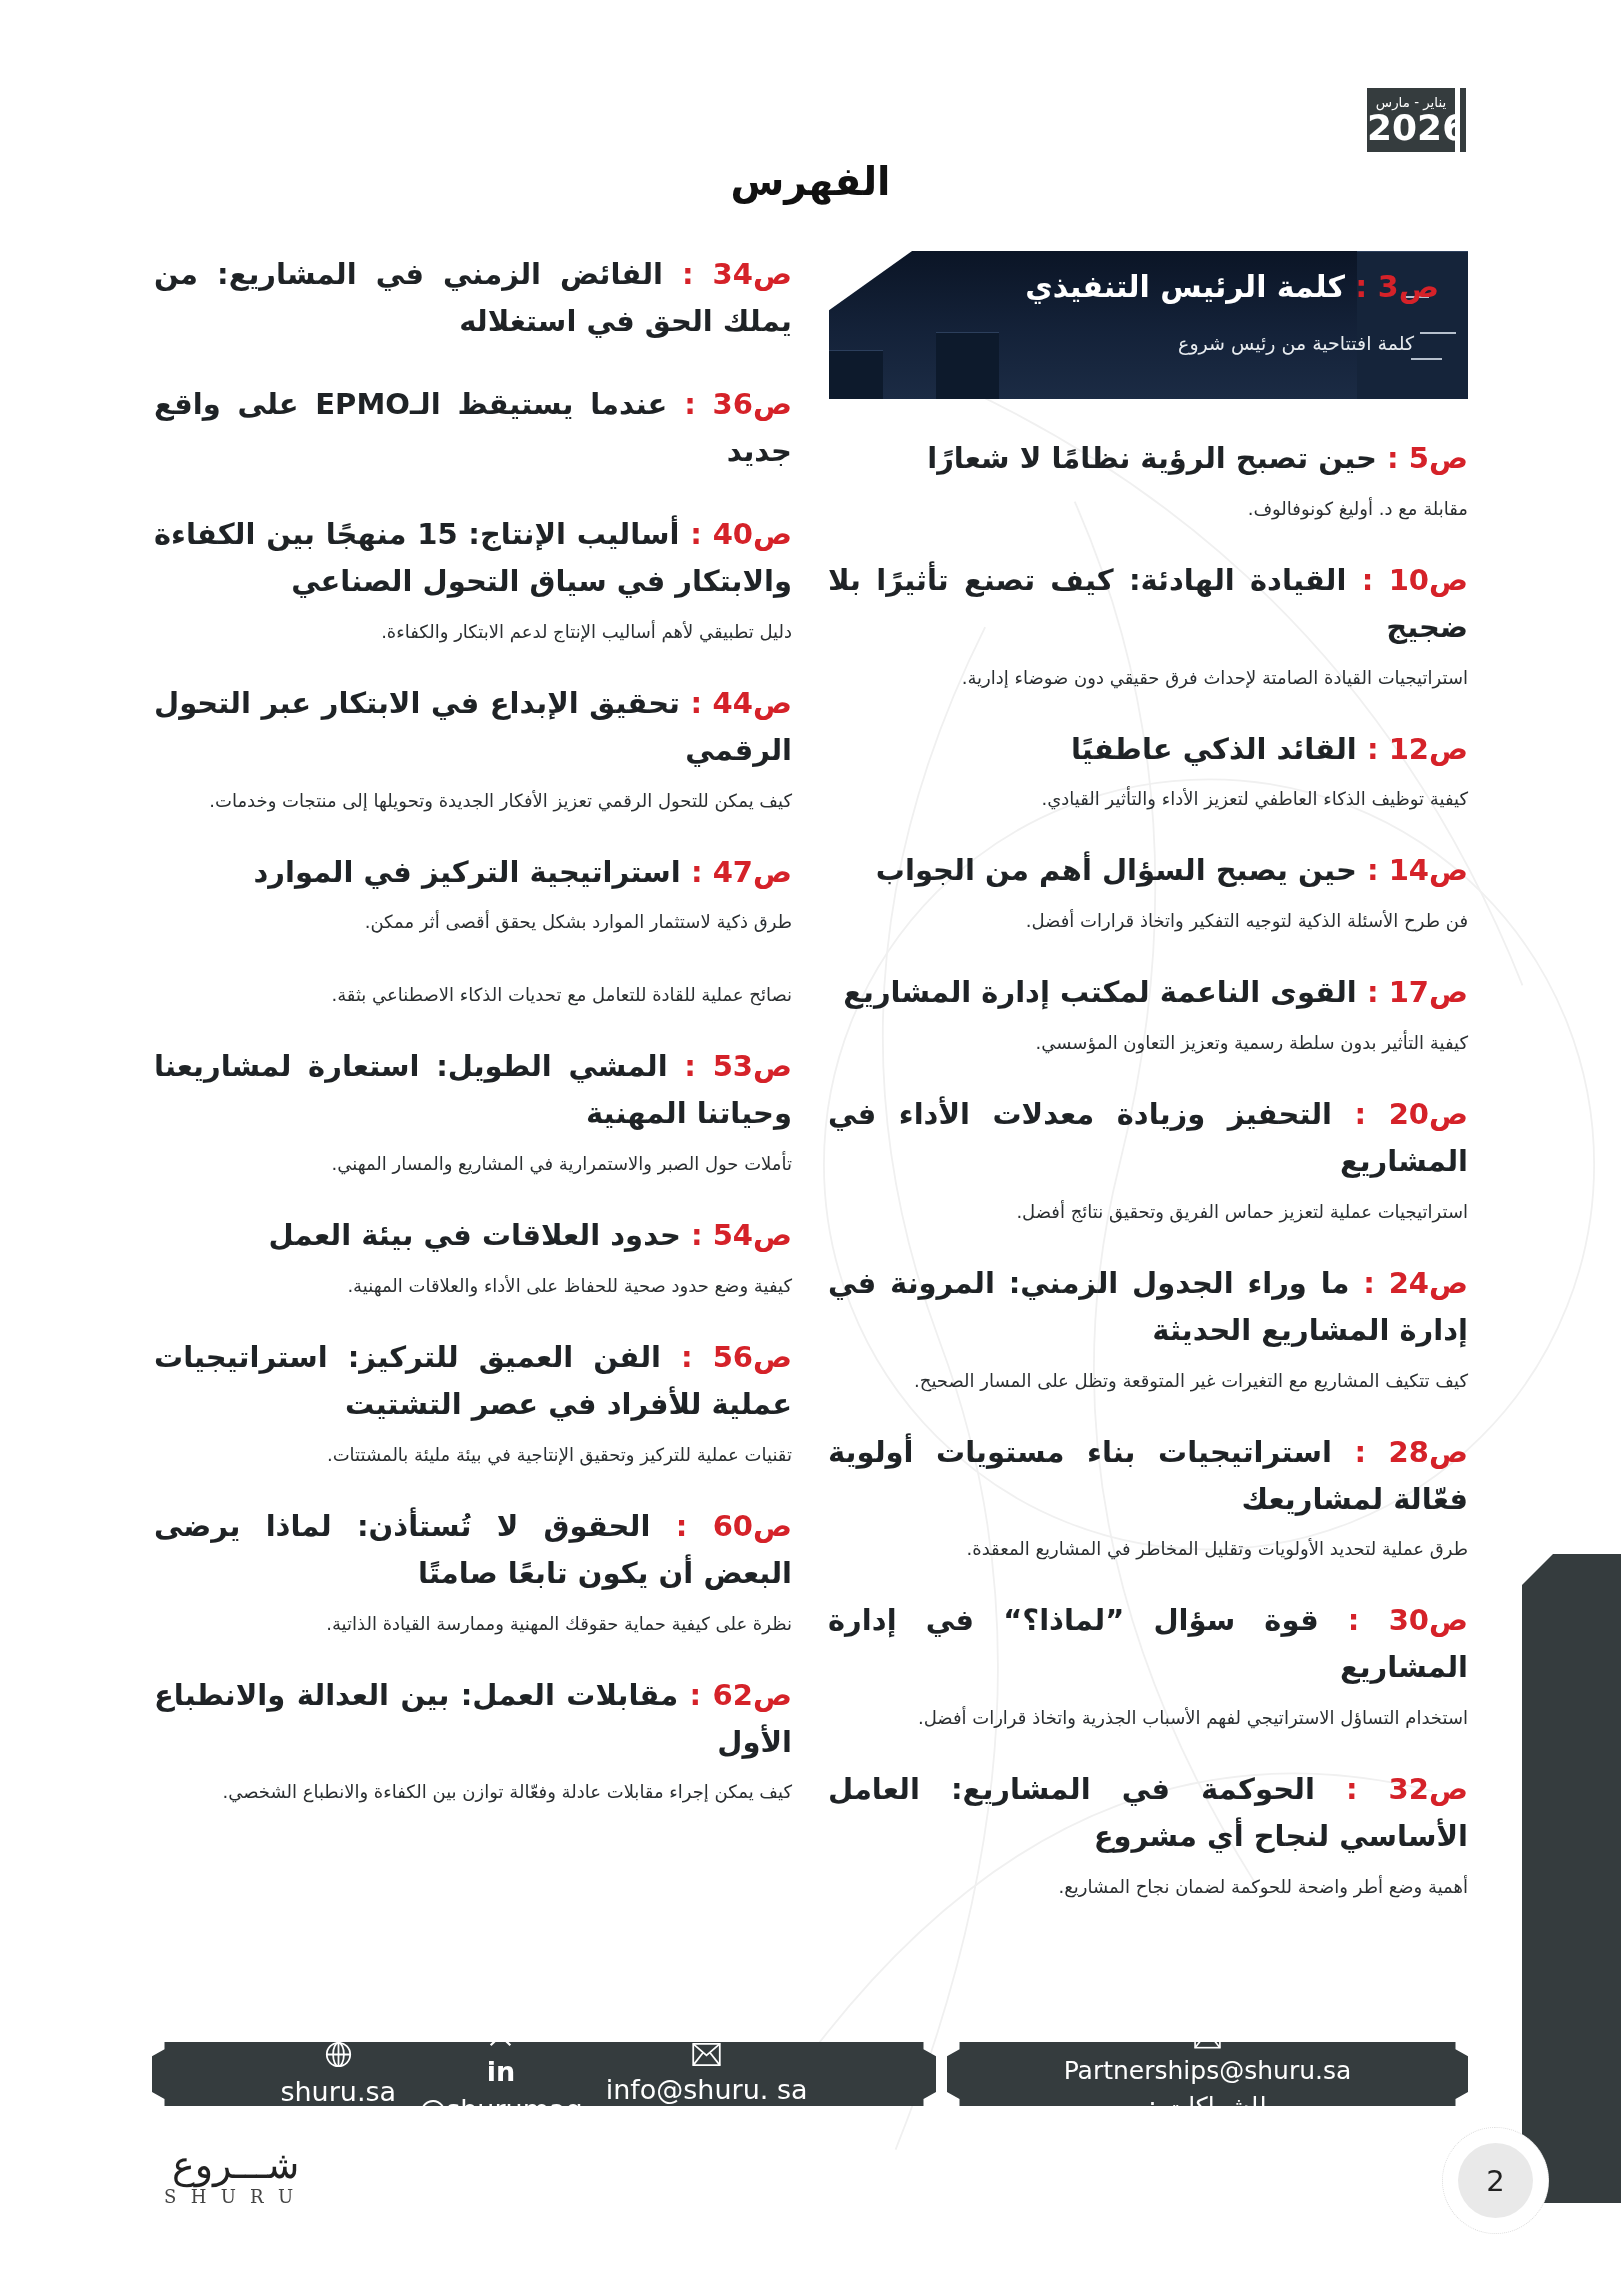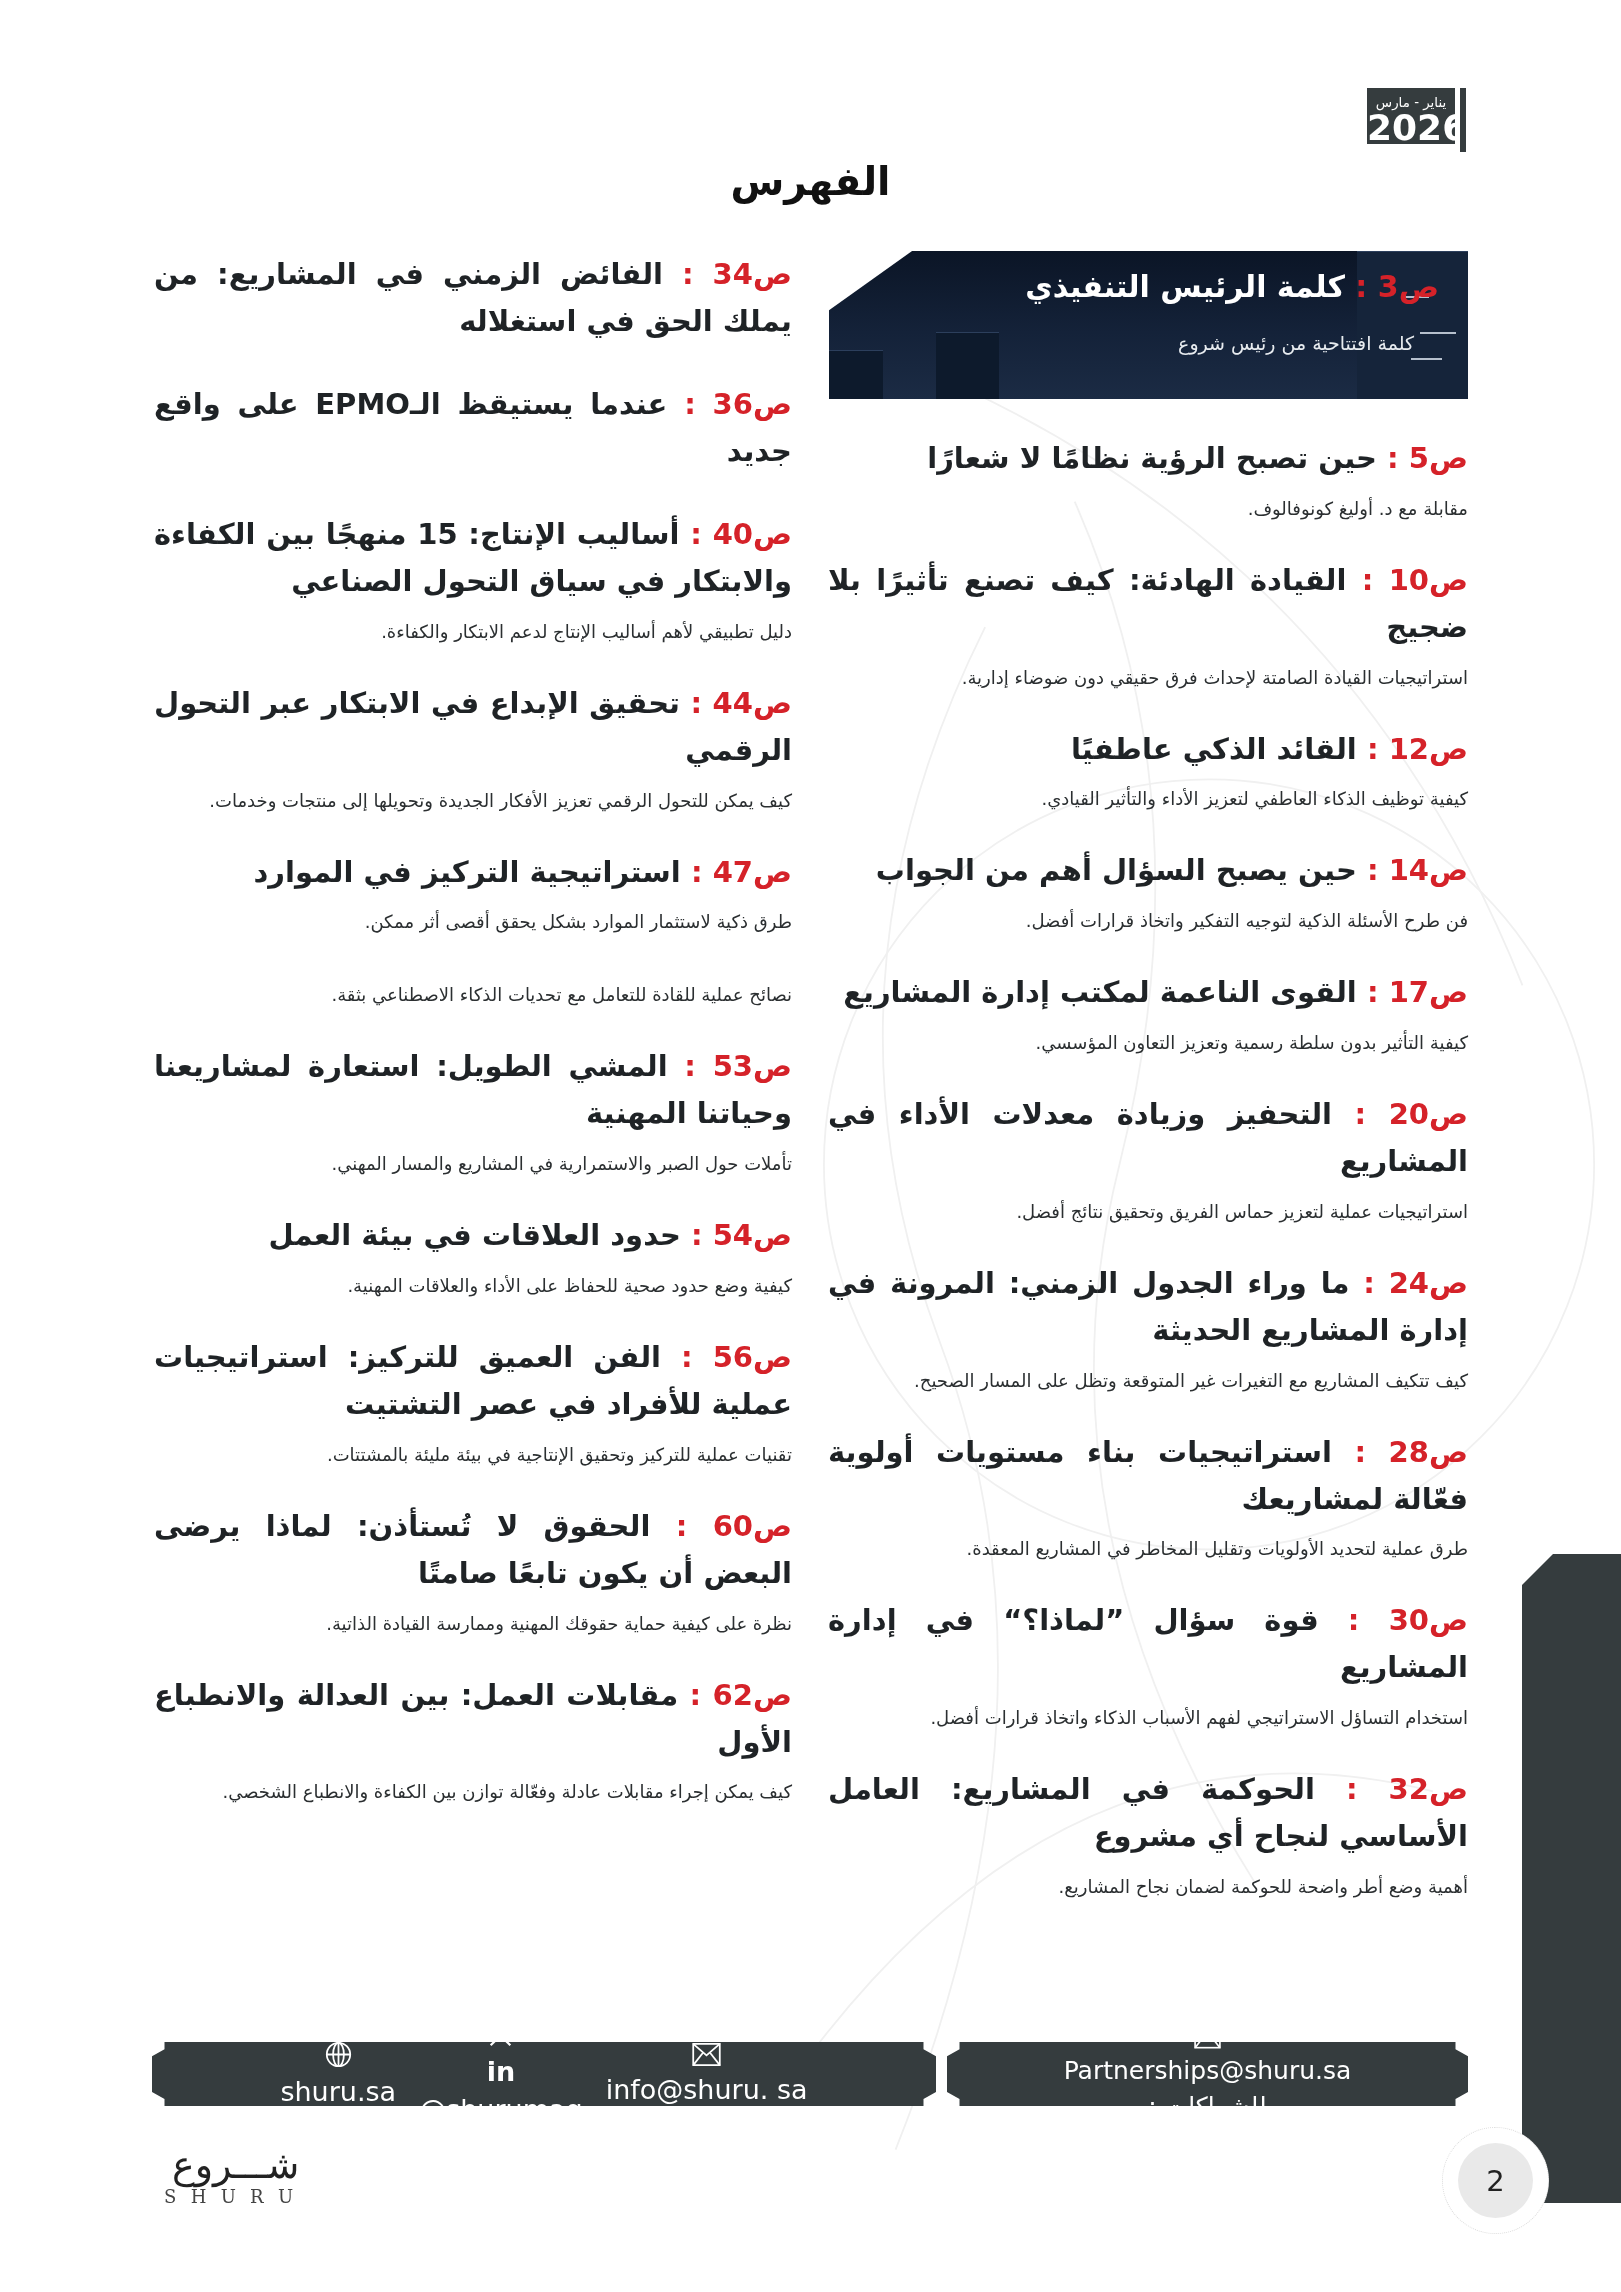--- a/index.html
+++ b/index.html
@@ -3,21 +3,21 @@
   <meta charset="utf-8">
   <style>
     * { box-sizing: border-box; margin: 0; padding: 0; }
     html, body { width: 1621px; height: 2293px; background: #ffffff; overflow: hidden; }
     body { position: relative; font-family: "DejaVu Sans", sans-serif; color: #1f2326; direction: rtl; }
 
     
     .bg-deco { position: absolute; inset: 0; pointer-events: none; }
 
     
-    .date-badge { position: absolute; top: 88px; left: 1367px; width: 88px; height: 56px; background: #353c3e; color: #fff; text-align: center; direction: rtl; }
+    .date-badge { position: absolute; top: 88px; left: 1367px; width: 88px; height: 64px; background: #353c3e; color: #fff; text-align: center; direction: rtl; }
     .date-badge .months { font-size: 13.4px; padding-top: 7.2px; line-height: 16px; }
     .date-badge .year { font-family: "DejaVu Sans", sans-serif; font-size: 36px; font-weight: bold; line-height: 34px; direction: ltr; }
     .date-bar { position: absolute; top: 88px; left: 1460px; width: 6.3px; height: 64px; background: #353c3e; }
 
     .page-title { position: absolute; top: 159px; left: 0; width: 1621px; text-align: center; font-size: 39px; font-weight: bold; color: #111; }
 
     
     .col { position: absolute; top: 251px; width: 663px; direction: rtl; text-align: right; }
     .col-right { left: 828px; width: 640px; }
     .col-left { left: 154px; width: 638px; }
@@ -118,21 +118,21 @@
   <div class="entry">
     <div class="entry-title"><span class="entry-page">ص24 :</span> <span>ما وراء الجدول الزمني: المرونة في إدارة المشاريع الحديثة</span></div>
     <div class="entry-desc">كيف تتكيف المشاريع مع التغيرات غير المتوقعة وتظل على المسار الصحيح.</div>
   </div>
   <div class="entry">
     <div class="entry-title"><span class="entry-page">ص28 :</span> <span>استراتيجيات بناء مستويات أولوية فعّالة لمشاريعك</span></div>
     <div class="entry-desc">طرق عملية لتحديد الأولويات وتقليل المخاطر في المشاريع المعقدة.</div>
   </div>
   <div class="entry">
     <div class="entry-title"><span class="entry-page">ص30 :</span> <span>قوة سؤال ”لماذا؟“ في إدارة المشاريع</span></div>
-    <div class="entry-desc">استخدام التساؤل الاستراتيجي لفهم الأسباب الذكاء واتخاذ قرارات أفضل.</div>
+    <div class="entry-desc">استخدام التساؤل الاستراتيجي لفهم الأسباب الجذرية واتخاذ قرارات أفضل.</div>
   </div>
   <div class="entry">
     <div class="entry-title"><span class="entry-page">ص32 :</span> <span>الحوكمة في المشاريع: العامل الأساسي لنجاح أي مشروع</span></div>
     <div class="entry-desc">أهمية وضع أطر واضحة للحوكمة لضمان نجاح المشاريع.</div>
   </div>
 </div>
 
 <div class="col col-left">
   <div class="entry">
     <div class="entry-title"><span class="entry-page">ص34 :</span> <span>الفائض الزمني في المشاريع: من يملك الحق في استغلاله</span></div>

